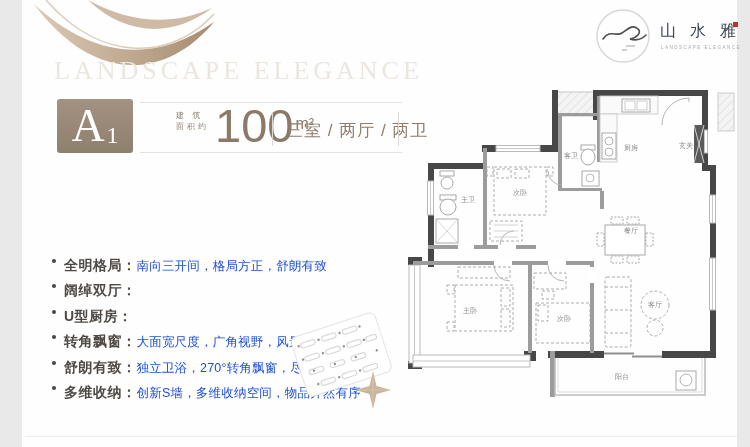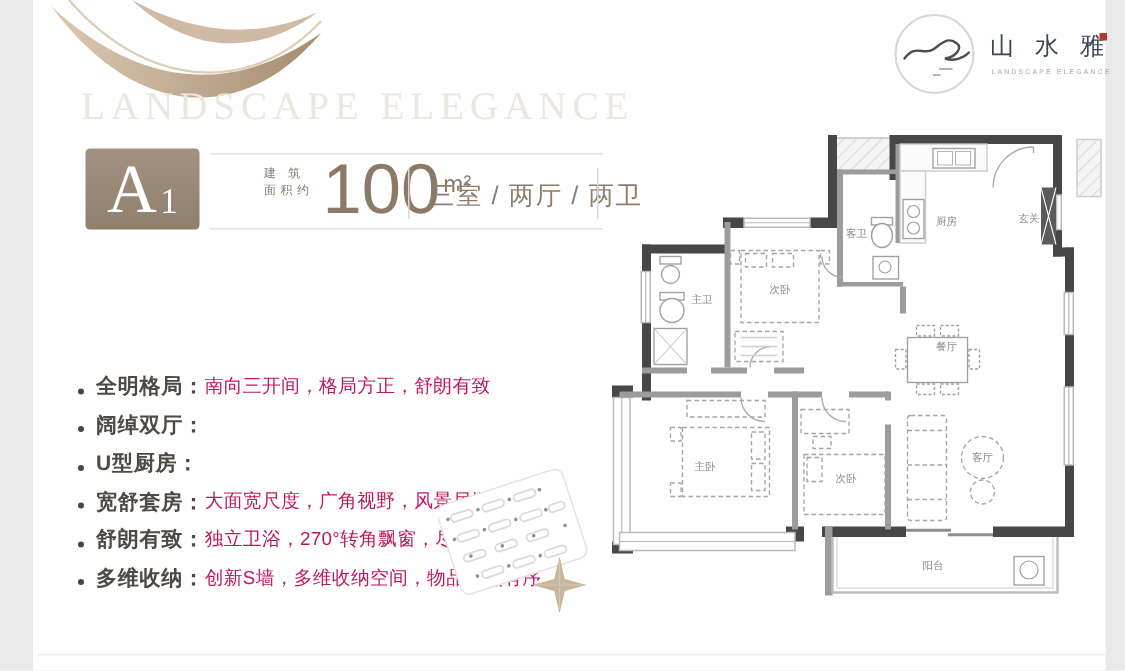--- a/index.html
+++ b/index.html
@@ -34,24 +34,24 @@
   .badge .uletter{font-size:46px;line-height:1;}
   .badge .udigit{font-size:24px;line-height:1;margin:18px 0 0 2px;}
   .areaRow{left:176px;top:106px;display:flex;align-items:center;color:#8c7a69;}
   .areaLbl{font-size:8px;line-height:11px;letter-spacing:3px;color:#8d7e6e;margin:0 6px 10px 0;text-align:justify;}
   .areaVal{font-family:Liberation Sans, sans-serif;font-size:47px;line-height:.85;}
   .areaUnit{font-size:16px;margin:0 0 4px 2px;}
   .layoutTxt{left:286px;top:119px;font-size:17px;letter-spacing:1px;color:#8e7d6c;}
 
   
   .features{left:52px;top:249px;width:340px;list-style:none;margin:0;padding:0;}
-  .features li{display:flex;align-items:flex-start;height:25.5px;white-space:nowrap;}
+  .features li{display:flex;align-items:flex-end;height:25.5px;white-space:nowrap;}
   .dot{width:4px;height:4px;border-radius:50%;background:#4a453f;margin:0 8px 2px 0;align-self:center;flex:0 0 auto;}
   .ftitle{font-size:14px;font-weight:700;color:#4e4944;letter-spacing:.5px;}
-  .fdesc{font-size:12.5px;color:#be185d;letter-spacing:.2px;}
+  .fdesc{font-size:12.5px;color:#1d4ed8;letter-spacing:.2px;}
 
   
   .logoCircle{left:593px;top:6px;width:62px;height:58px;}
   .logoCn{left:660px;top:21px;font-family:"Liberation Serif",serif;font-size:16px;
           letter-spacing:5px;color:#3c4554;white-space:nowrap;}
   .seal{left:733px;top:22px;width:5px;height:5px;background:#b5382c;}
   .logoEn{left:661px;top:45px;font-size:9px;letter-spacing:3px;color:#a8a8a8;
           transform:scale(.5);transform-origin:left top;white-space:nowrap;}
 
   .bottomline{left:25px;top:436px;width:712px;height:1px;background:#ededed;}
@@ -117,21 +117,21 @@
   <li>
       <span class="dot"></span>
       <span class="ftitle">阔绰双厅：</span>
     </li>
   <li>
       <span class="dot"></span>
       <span class="ftitle">U型厨房：</span>
     </li>
   <li>
       <span class="dot"></span>
-      <span class="ftitle">宽舒套房：</span>
+      <span class="ftitle">转角飘窗：</span>
       <span class="fdesc">大面宽尺度，广角视野，风景尽悦</span>
     </li>
   <li>
       <span class="dot"></span>
       <span class="ftitle">舒朗有致：</span>
       <span class="fdesc">独立卫浴，270°转角飘窗，尽显尊崇</span>
     </li>
   <li>
       <span class="dot"></span>
       <span class="ftitle">多维收纳：</span>

